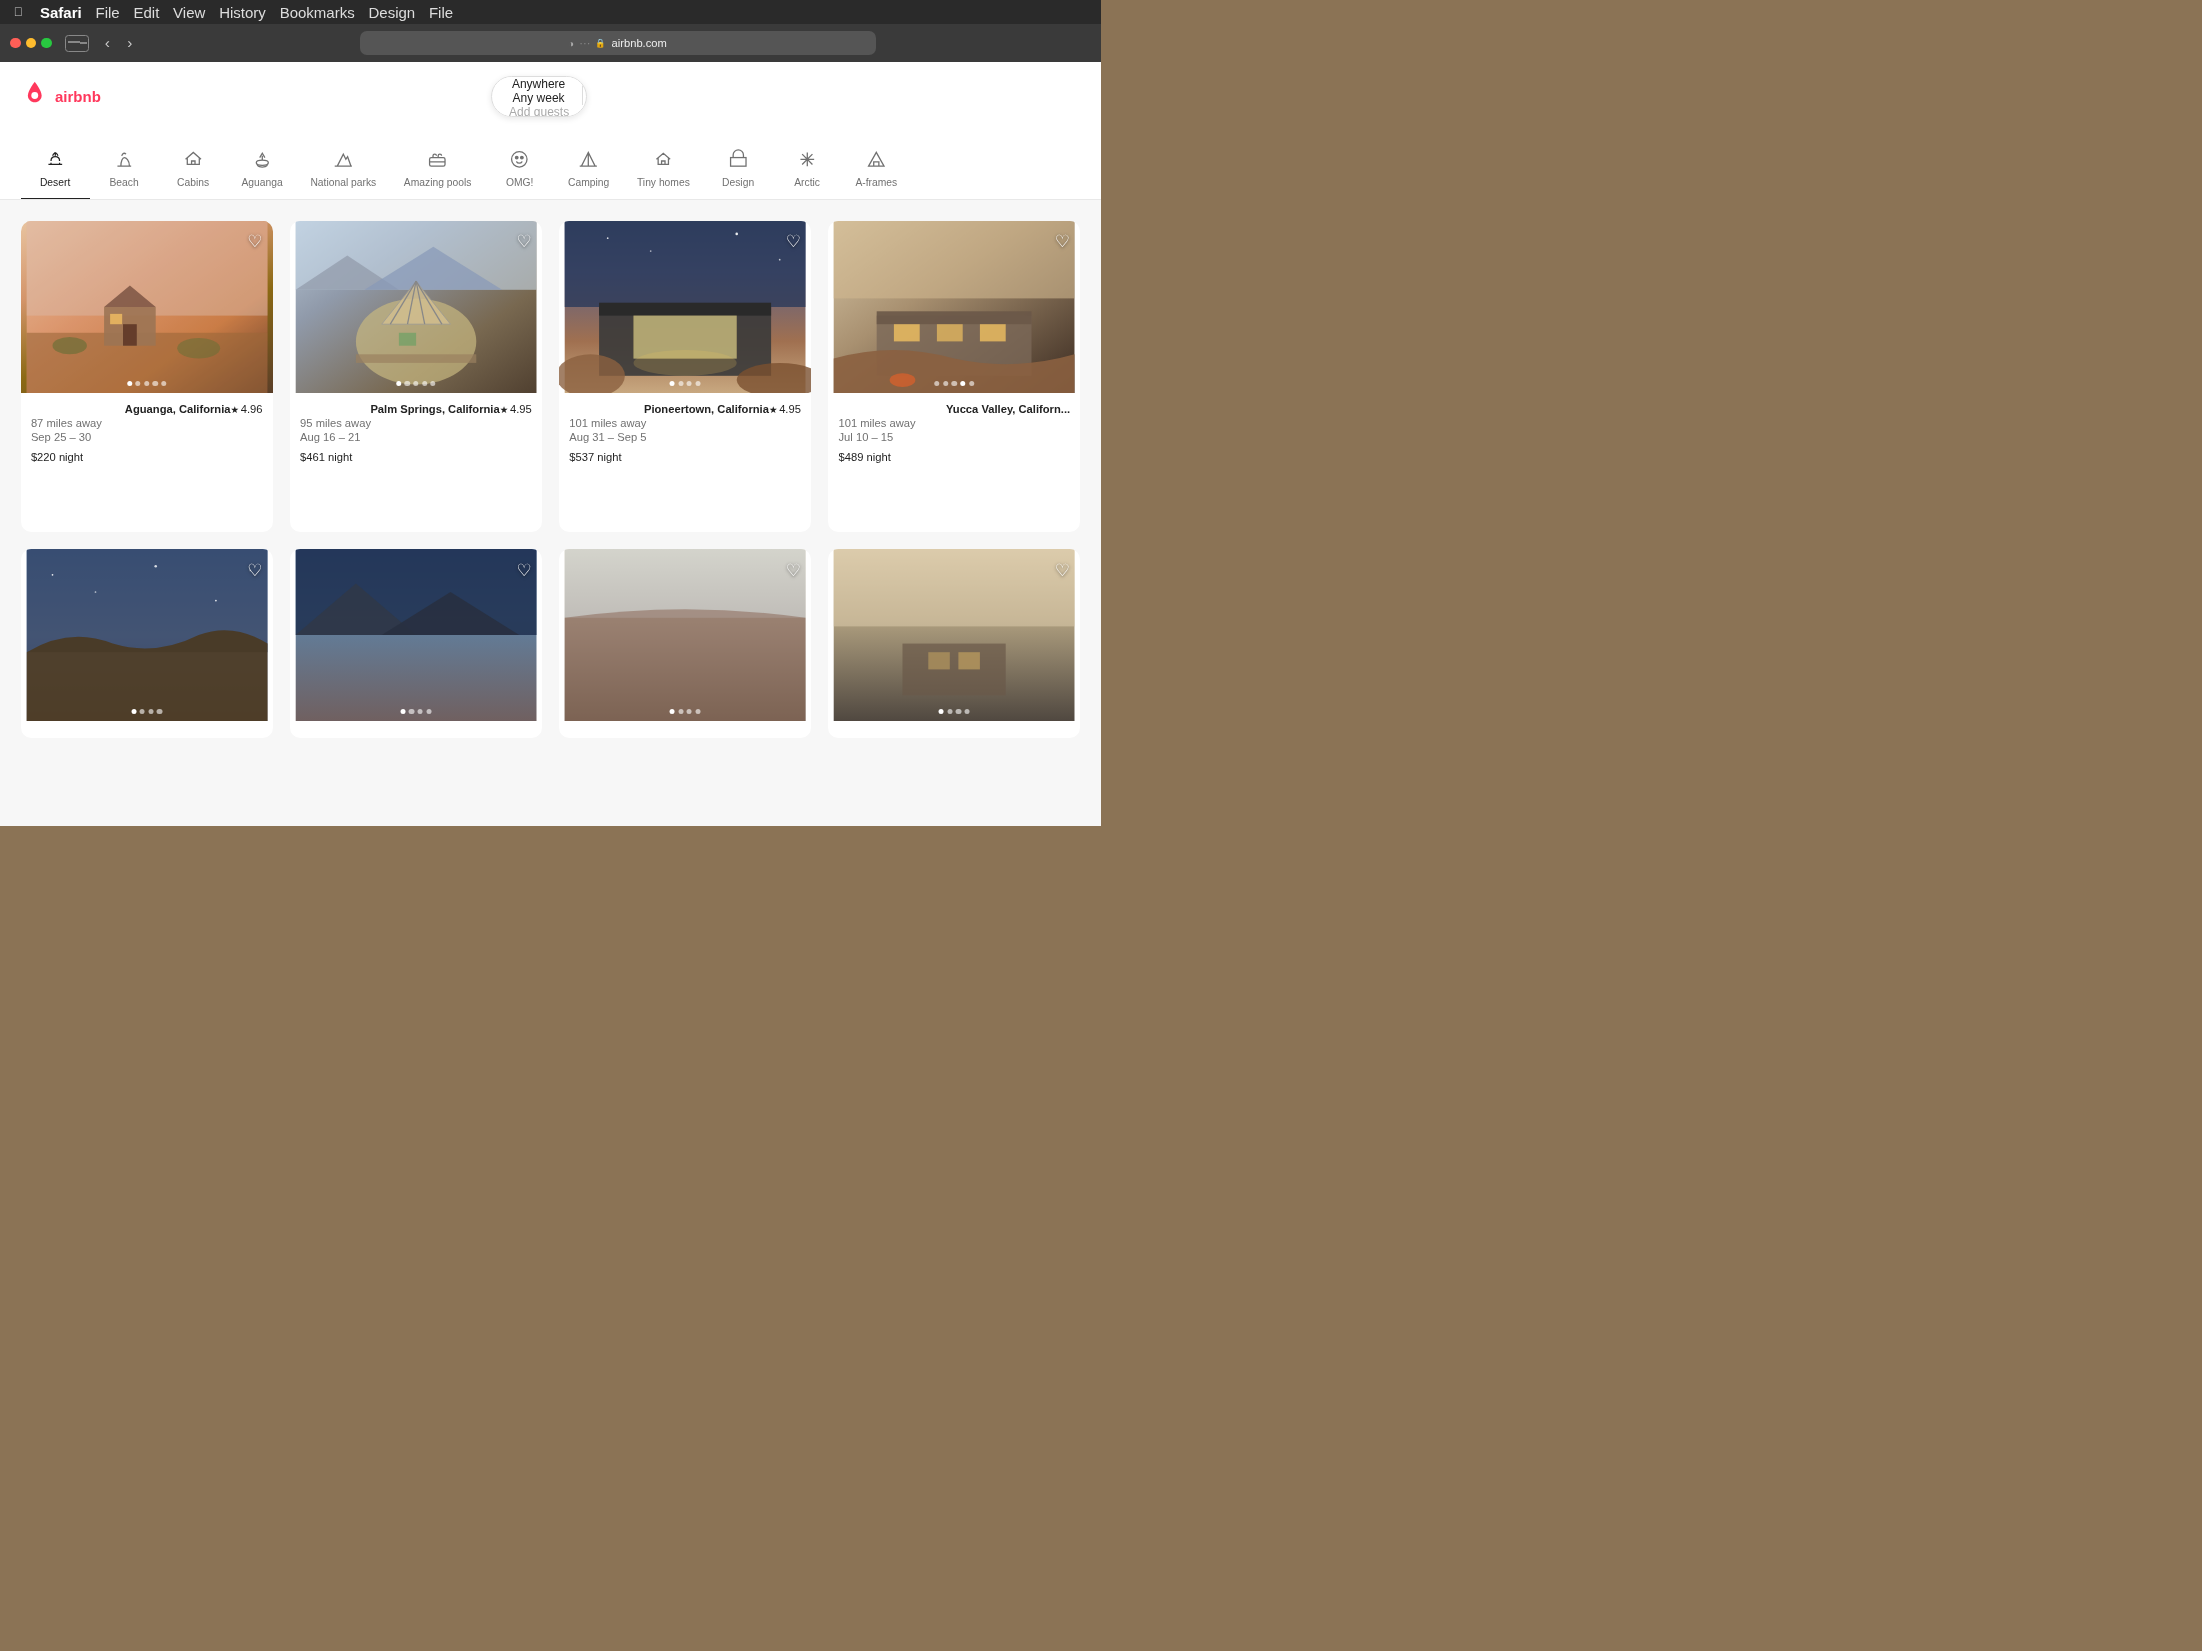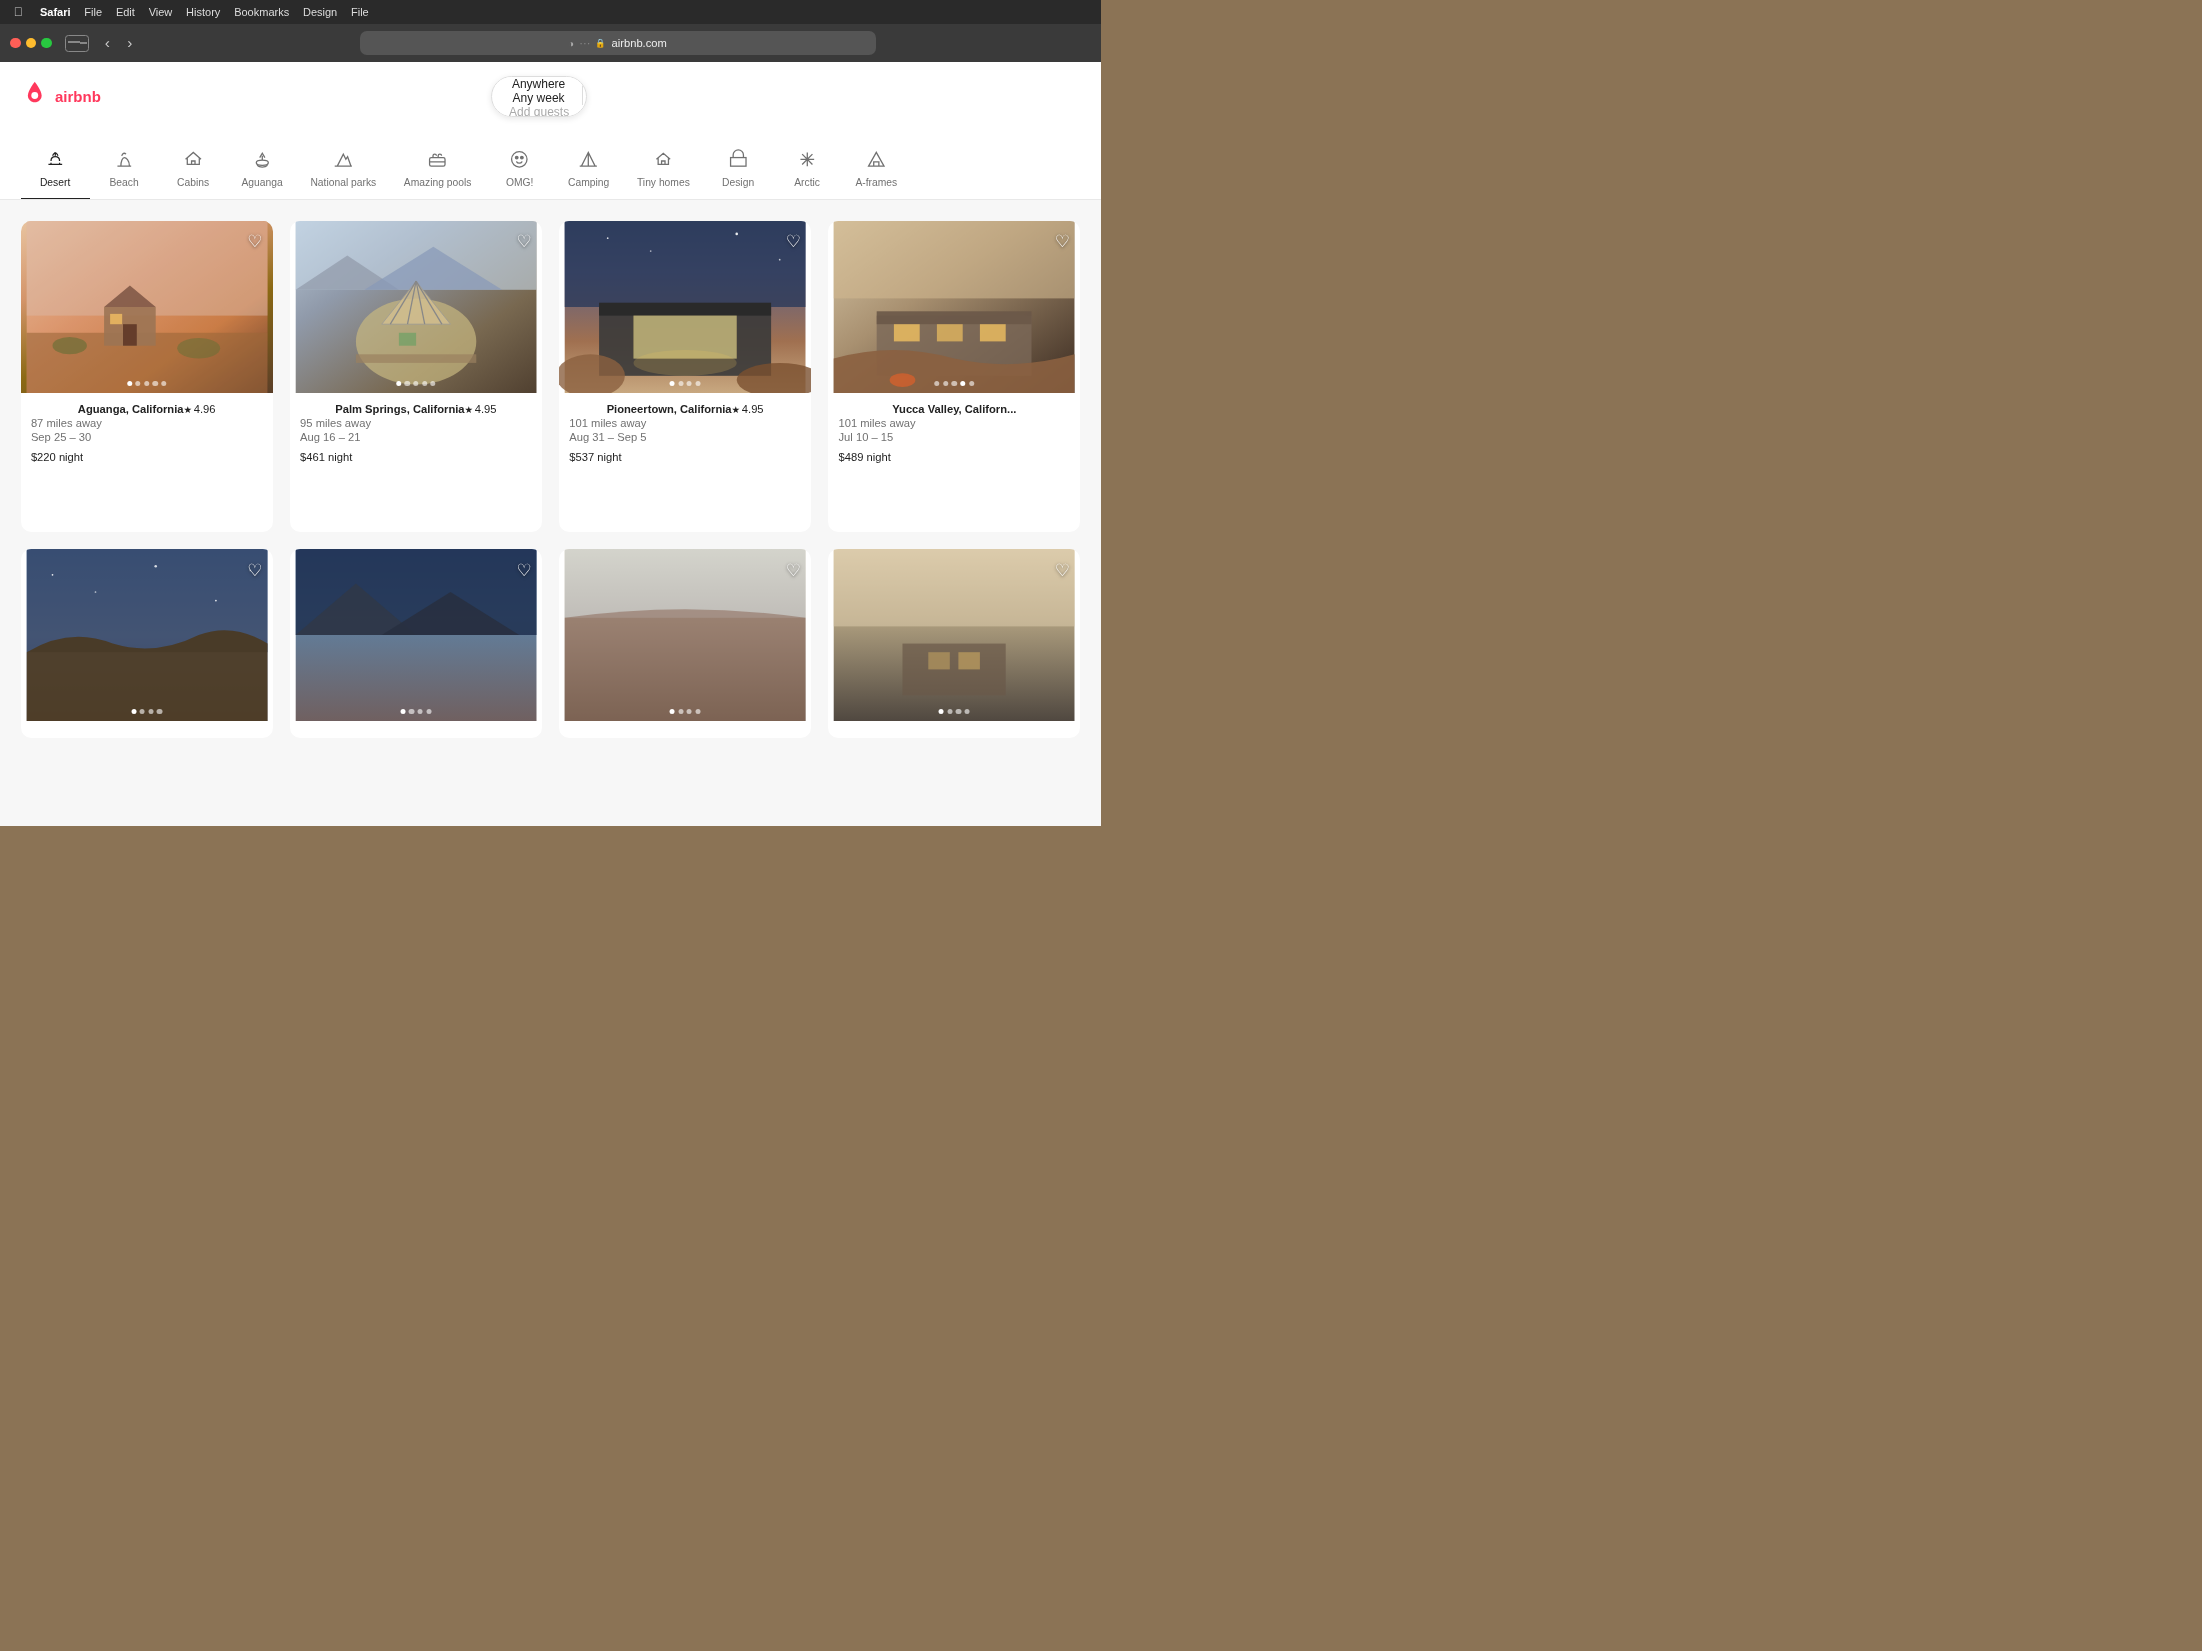--- a/index.html
+++ b/index.html
@@ -27,21 +27,21 @@
       height: 24px;
     }
 
     .apple-logo {
       font-size: 12px;
       color: #ccc;
       margin-right: 3.4px;
     }
 
     .menu-item {
-      font-size: 11px;
+      font-size: 15px;
       color: #ddd;
       cursor: pointer;
     }
     .menu-item.active { font-weight: 600; color: #fff; }
 
     .toolbar {
       background: #3a3a3a;
       display: flex;
       align-items: center;
       padding: 5.2px 10.3px;
@@ -269,21 +269,21 @@
       background: rgba(255,255,255,0.6);
     }
     .dot.active { background: #fff; }
 
     .card-info {
       padding: 10.3px;
     }
 
     .card-title-row {
       display: flex;
-      justify-content: center;
+      justify-content: flex-end;
       align-items: flex-start;
       margin-bottom: 1.7px;
     }
 
     .card-location {
       font-size: 11.2px;
       font-weight: 600;
       color: #222;
     }
 

